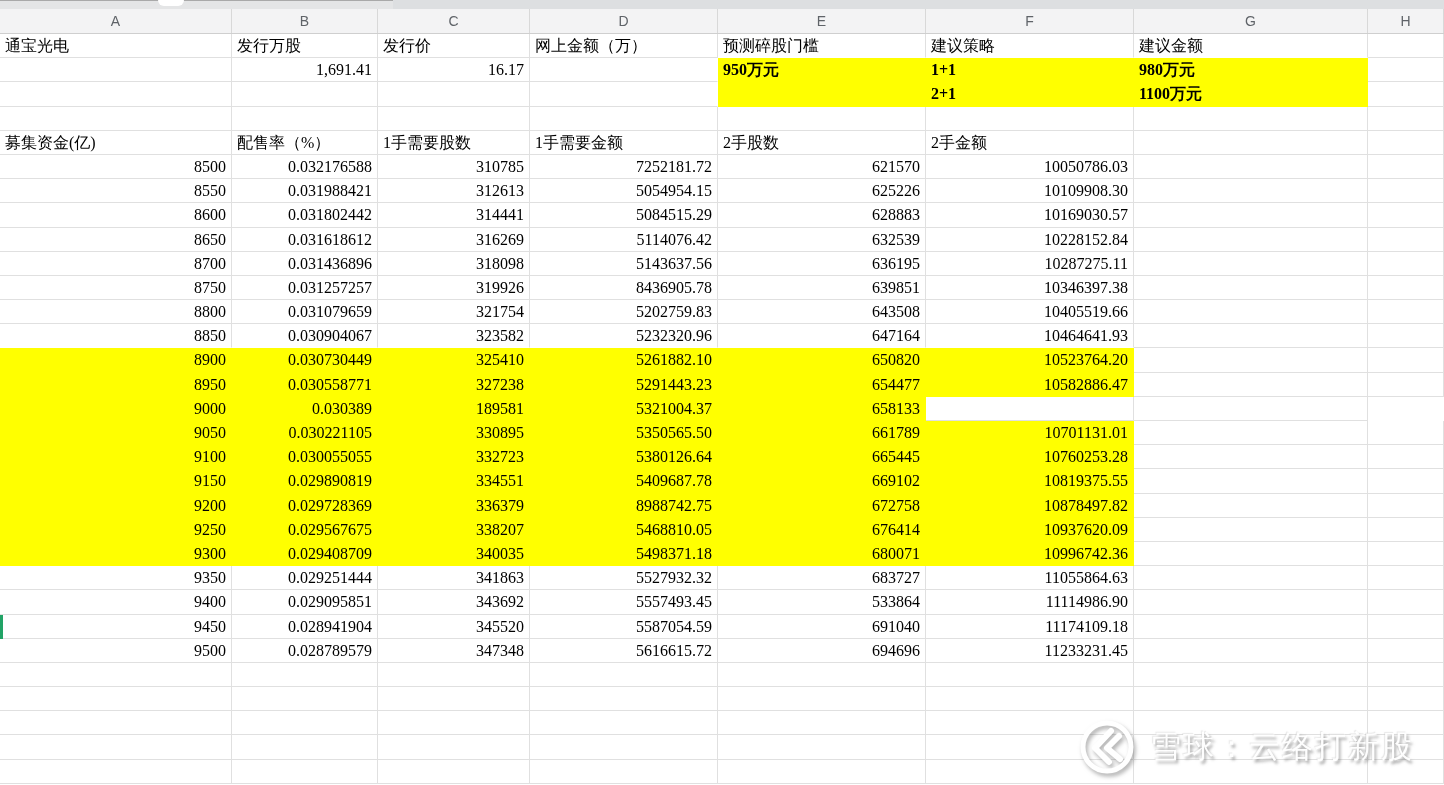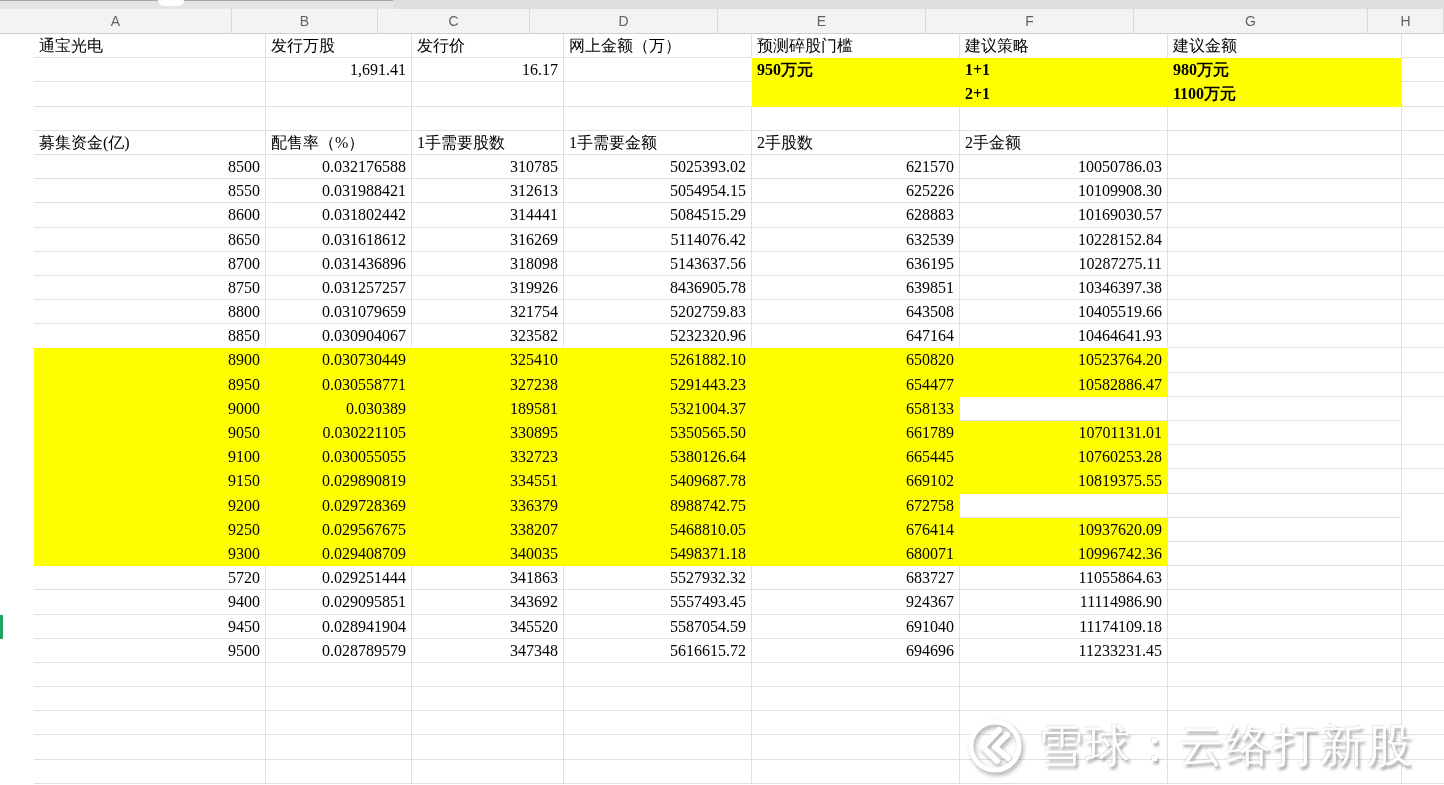--- a/index.html
+++ b/index.html
@@ -28,21 +28,21 @@
     display:grid;grid-template-columns:var(--cols);
     background:#f3f3f4;border-bottom:1px solid #cfcfcf;
   }
   .colheads .ch{
     display:flex;align-items:center;justify-content:center;
     font-family:"Liberation Sans","DejaVu Sans",sans-serif;
     font-size:14px;color:#5f6368;border-right:1px solid #d8d8d8;
   }
 
   
-  .rows{position:absolute;top:34px;left:0;width:1272px;padding-left:34px;}
+  .rows{position:absolute;top:34px;left:0;width:1272px;}
   .row{display:grid;grid-template-columns:var(--cols);height:24.2px;}
   .c{
     border-right:1px solid var(--grid);
     border-bottom:1px solid var(--grid);
     font-size:16px;line-height:23px;
     padding:0 5px;white-space:nowrap;overflow:hidden;color:#000;
   }
   .l{text-align:left;}
   .r{text-align:right;}
   .y{background:var(--hl);border-right-color:var(--hl);border-bottom-color:var(--hl);}
@@ -54,21 +54,21 @@
   .selbar{position:absolute;left:0;top:615px;width:3px;height:24px;background:var(--green);}
 
   
   .wm{
     position:absolute;right:30px;bottom:9px;
     display:flex;align-items:center;gap:14px;pointer-events:none;
   }
   .wm .logo{filter:drop-shadow(2px 3px 2px rgba(110,110,110,0.55));}
   .wm .wmtext{
     font-family:"Liberation Sans","DejaVu Sans",sans-serif;
-    font-size:45px;letter-spacing:2px;color:rgba(255,255,255,0.97);
+    font-size:31px;letter-spacing:2px;color:rgba(255,255,255,0.97);
     text-shadow:2px 3px 3px rgba(110,110,110,0.6), -1px -1px 1px rgba(190,190,190,0.35);
     white-space:nowrap;
   }
 </style>
 </head>
 <body>
 
 <div class="sheet">
 
   <div class="topstrip">
@@ -143,21 +143,21 @@
       <div class="c l">2手金额</div>
       <div class="c"></div>
       <div class="c"></div>
     </div>
 
     <div id="data-rows">
         <div class="row">
           <div class="c r">8500</div>
           <div class="c r">0.032176588</div>
           <div class="c r">310785</div>
-          <div class="c r">5025393.02</div>
+          <div class="c r">7252181.72</div>
           <div class="c r">621570</div>
           <div class="c r">10050786.03</div>
           <div class="c r"></div>
           <div class="c r"></div>
         </div>
         <div class="row">
           <div class="c r">8550</div>
           <div class="c r">0.031988421</div>
           <div class="c r">312613</div>
           <div class="c r">5054954.15</div>
@@ -284,20 +284,21 @@
           <div class="c r y">10819375.55</div>
           <div class="c r"></div>
           <div class="c r"></div>
         </div>
         <div class="row">
           <div class="c r y">9200</div>
           <div class="c r y">0.029728369</div>
           <div class="c r y">336379</div>
           <div class="c r y">8988742.75</div>
           <div class="c r y">672758</div>
+          <div class="c r y">10878497.82</div>
           <div class="c r"></div>
           <div class="c r"></div>
         </div>
         <div class="row">
           <div class="c r y">9250</div>
           <div class="c r y">0.029567675</div>
           <div class="c r y">338207</div>
           <div class="c r y">5468810.05</div>
           <div class="c r y">676414</div>
           <div class="c r y">10937620.09</div>
@@ -308,35 +309,35 @@
           <div class="c r y">9300</div>
           <div class="c r y">0.029408709</div>
           <div class="c r y">340035</div>
           <div class="c r y">5498371.18</div>
           <div class="c r y">680071</div>
           <div class="c r y">10996742.36</div>
           <div class="c r"></div>
           <div class="c r"></div>
         </div>
         <div class="row">
-          <div class="c r">5720</div>
+          <div class="c r">9350</div>
           <div class="c r">0.029251444</div>
           <div class="c r">341863</div>
           <div class="c r">5527932.32</div>
           <div class="c r">683727</div>
           <div class="c r">11055864.63</div>
           <div class="c r"></div>
           <div class="c r"></div>
         </div>
         <div class="row">
           <div class="c r">9400</div>
           <div class="c r">0.029095851</div>
           <div class="c r">343692</div>
           <div class="c r">5557493.45</div>
-          <div class="c r">924367</div>
+          <div class="c r">533864</div>
           <div class="c r">11114986.90</div>
           <div class="c r"></div>
           <div class="c r"></div>
         </div>
         <div class="row">
           <div class="c r">9450</div>
           <div class="c r">0.028941904</div>
           <div class="c r">345520</div>
           <div class="c r">5587054.59</div>
           <div class="c r">691040</div>

